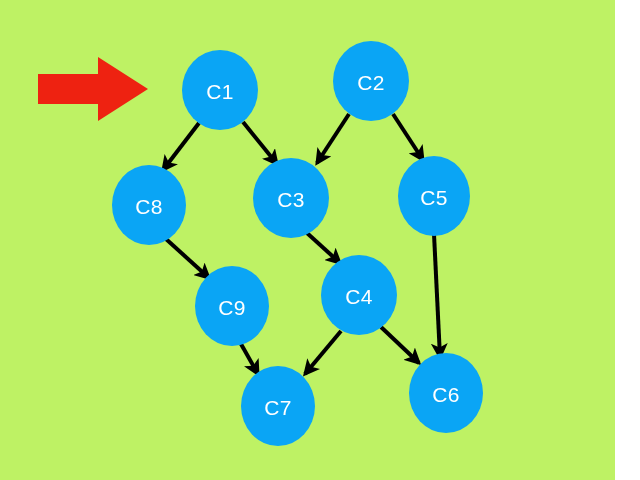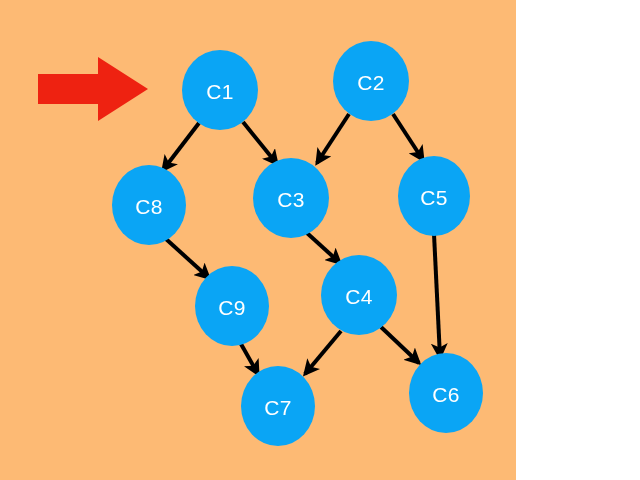--- a/index.html
+++ b/index.html
@@ -8,23 +8,23 @@
     background: #ffffff;
   }
   body {
     width: 640px;
     height: 480px;
     overflow: hidden;
     font-family: "Liberation Sans", sans-serif;
   }
   #canvas-root {
     position: relative;
-    width: 516px;
+    width: 615px;
     height: 480px;
-    background: #fdba74;
+    background: #bef264;
   }
   #graph-svg {
     position: absolute;
     top: 0;
     left: 0;
     width: 640px;
     height: 480px;
   }
   .node-circle {
     stroke: none;

